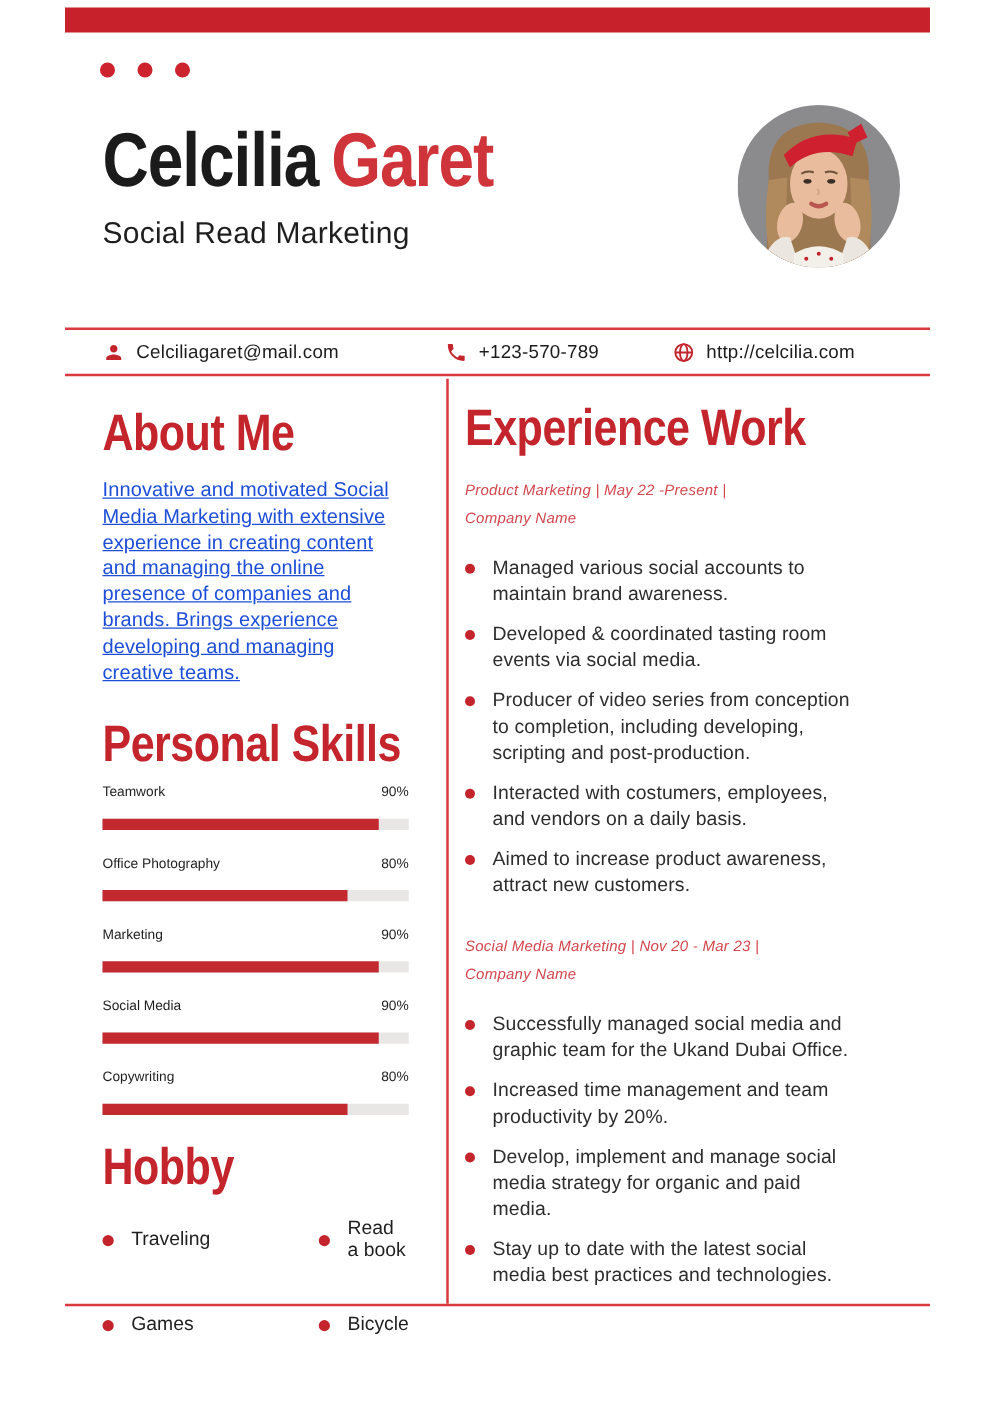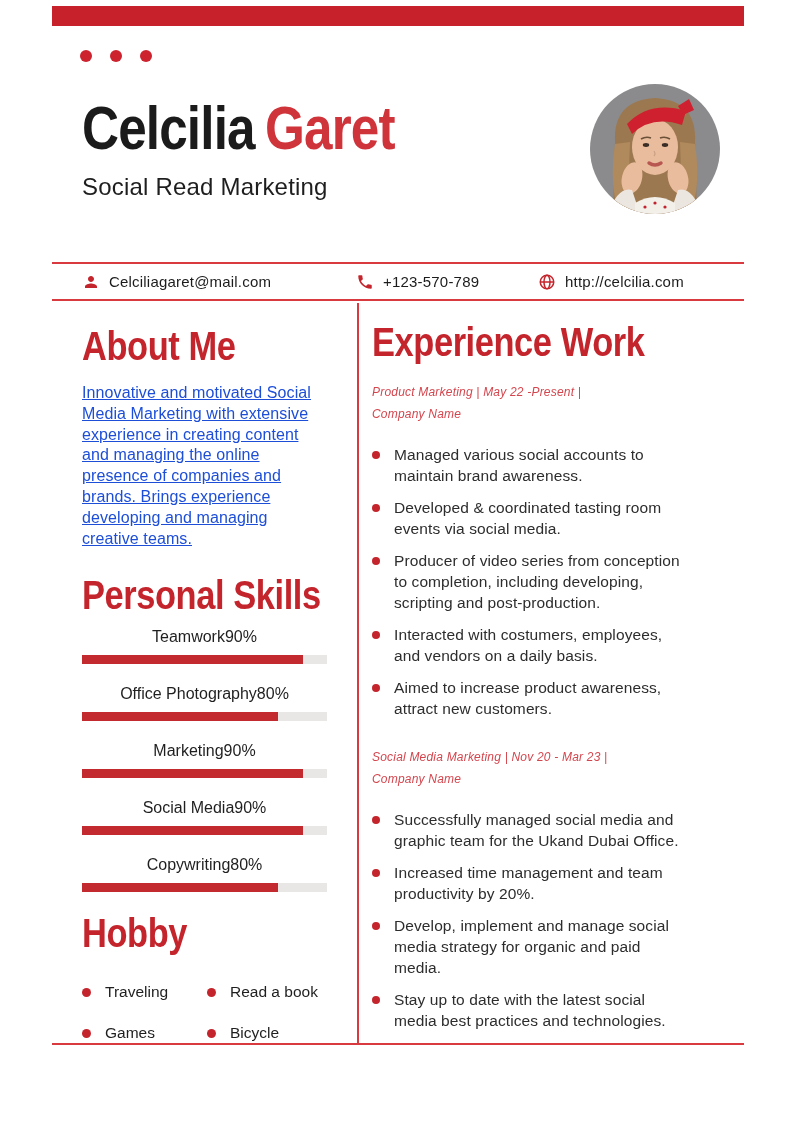--- a/index.html
+++ b/index.html
@@ -57,28 +57,28 @@
   }
 
   
   .about-text {
     margin-top:16px; font-size:16px; line-height:20.8px; color:#1d4ed8;
     white-space:pre-line; letter-spacing:0.1px;text-decoration:underline;
   }
   .skills-heading { margin-top:26px; }
   .skills { margin-top:12px; }
   .skill { margin-bottom:21px; }
-  .skill .row { display:flex; justify-content:center; align-items:baseline; height:20px;
-                font-size:16px; color:#1f1f1f; }
+  .skill .row { display:flex; justify-content:space-between; align-items:baseline; height:20px;
+                font-size:11px; color:#1f1f1f; }
   .skill .track { margin-top:7px; width:100%; height:9px; background:#e9e7e5; }
   .skill .fill { height:100%; background:#c22a30; }
   .hobby-heading { margin-top:6px; }
   .hobby-grid {
     margin-top:28px; display:grid; grid-template-columns:125px auto;
-    row-gap:21px; column-gap:0;
+    row-gap:21px; column-gap:0;gap:48px;
   }
   .hobby-item { display:flex; align-items:center; gap:14px; font-size:15.5px; color:#1f1f1f; height:20px; }
   .rdot { width:9px; height:9px; border-radius:50%; background:#c4252c; flex:0 0 auto; }
 
   
   .exp-subtitle {
     margin-top:18px; font-size:12px; font-style:italic; line-height:22px;
     color:#d4464e; white-space:pre-line; letter-spacing:0.2px;
   }
   .exp-subtitle.second { margin-top:27px; }

